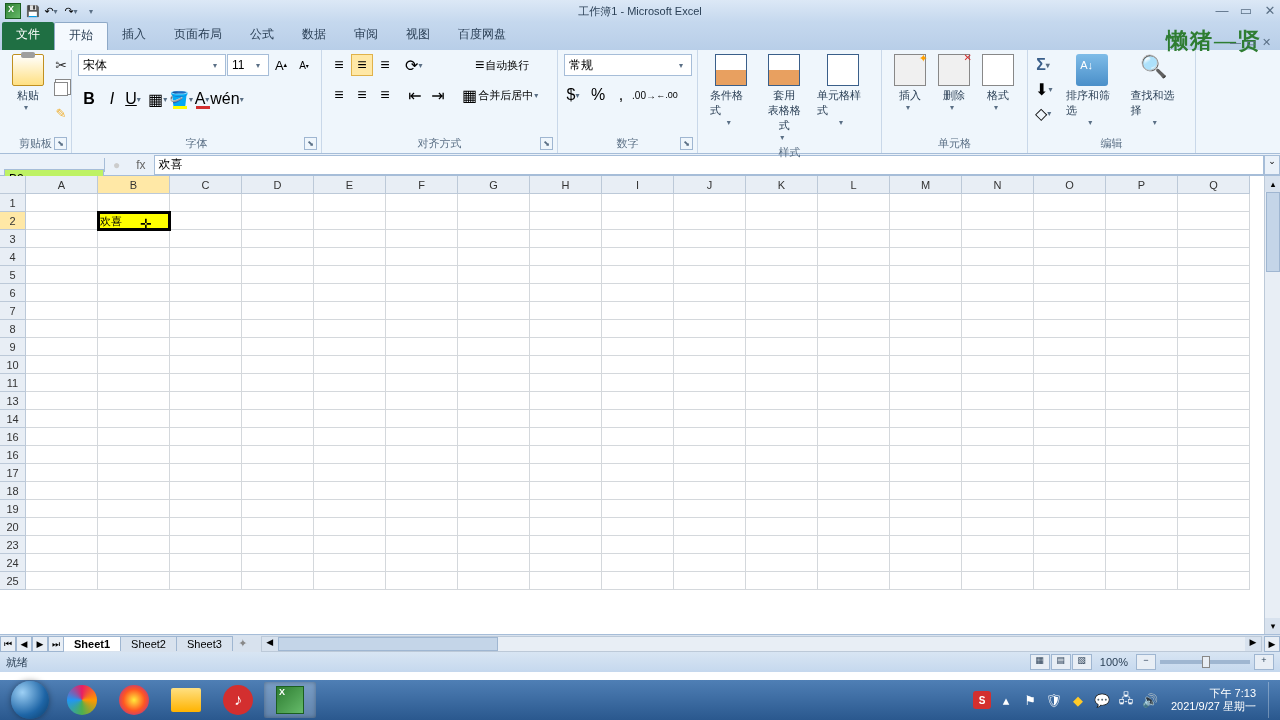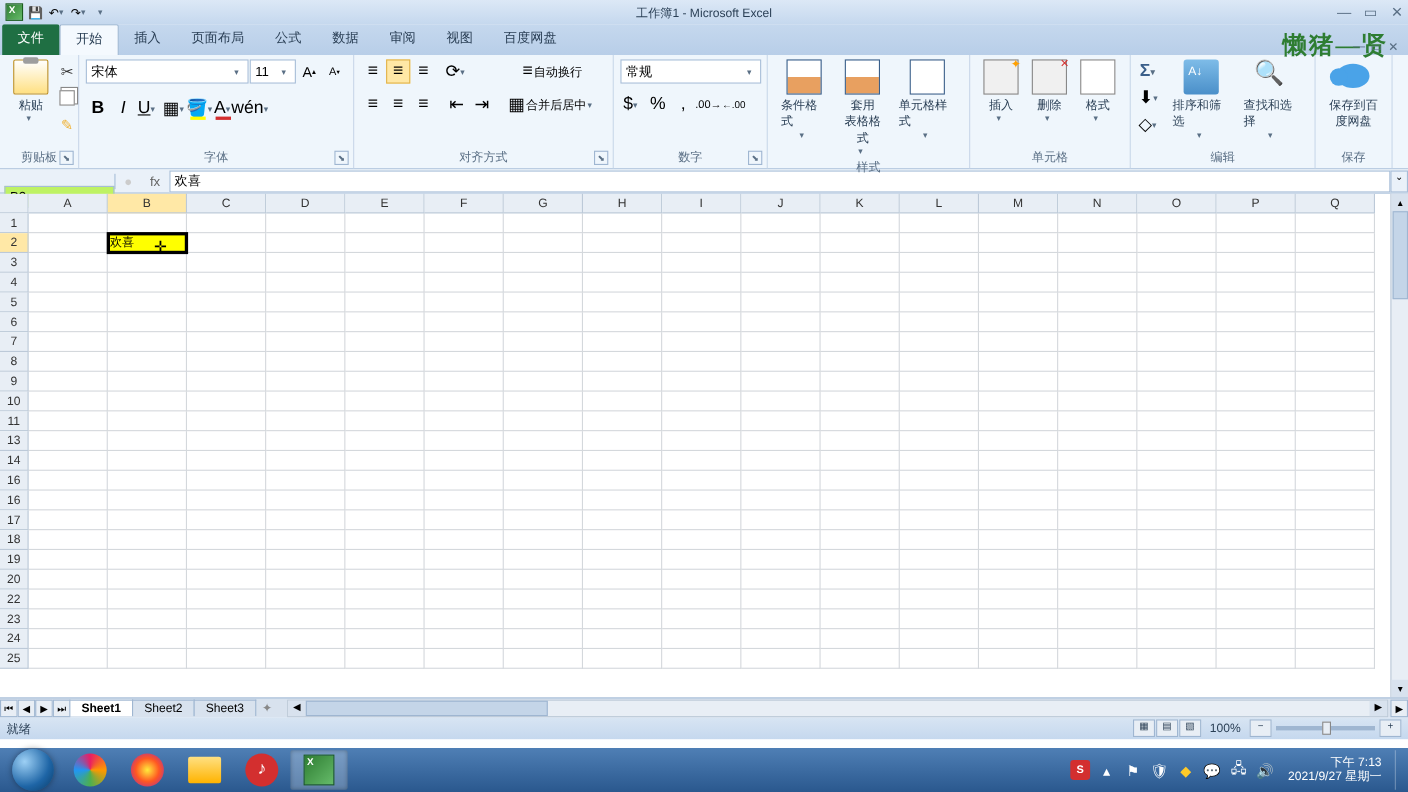--- a/index.html
+++ b/index.html
@@ -304,31 +304,20 @@
         </div>
       <div class="bigbtn">
           <div class="ico i-find">🔍</div>
           <span>查找和选择</span>
           <span class="drop">▾</span>
         </div>
     </div>
     <div class="group-label"><span>编辑</span></div>
   </div>
 
-  <div class="group" style="width:70px">
-    <div class="group-content">
-      <div class="bigbtn">
-          <div class="ico">
-            <div class="i-cloud"></div>
-          </div>
-          <span style="text-align:center">保存到百度网盘</span>
-        </div>
-    </div>
-    <div class="group-label"><span>保存</span></div>
-  </div>
 </div>
 
 <div class="fbar">
   <div class="namebox">
       <span>B2</span>
       <span class="drop">▾</span>
     </div>
   <div class="fx" style="border-left:1px solid #a6bdd8;font-style:normal;color:#ccc">●</div>
   <div class="fx">fx</div>
   <div class="finput">
@@ -732,40 +721,20 @@
       <div class="cell"></div>
       <div class="cell"></div>
       <div class="cell"></div>
       <div class="cell"></div>
       <div class="cell"></div>
       <div class="cell"></div>
       <div class="cell"></div>
       <div class="cell"></div>
     </div>
     <div class="gridrow">
-      <div class="rowhdr">22</div>
-      <div class="cell"></div>
-      <div class="cell"></div>
-      <div class="cell"></div>
-      <div class="cell"></div>
-      <div class="cell"></div>
-      <div class="cell"></div>
-      <div class="cell"></div>
-      <div class="cell"></div>
-      <div class="cell"></div>
-      <div class="cell"></div>
-      <div class="cell"></div>
-      <div class="cell"></div>
-      <div class="cell"></div>
-      <div class="cell"></div>
-      <div class="cell"></div>
-      <div class="cell"></div>
-      <div class="cell"></div>
-    </div>
-    <div class="gridrow">
       <div class="rowhdr">23</div>
       <div class="cell"></div>
       <div class="cell"></div>
       <div class="cell"></div>
       <div class="cell"></div>
       <div class="cell"></div>
       <div class="cell"></div>
       <div class="cell"></div>
       <div class="cell"></div>
       <div class="cell"></div>

